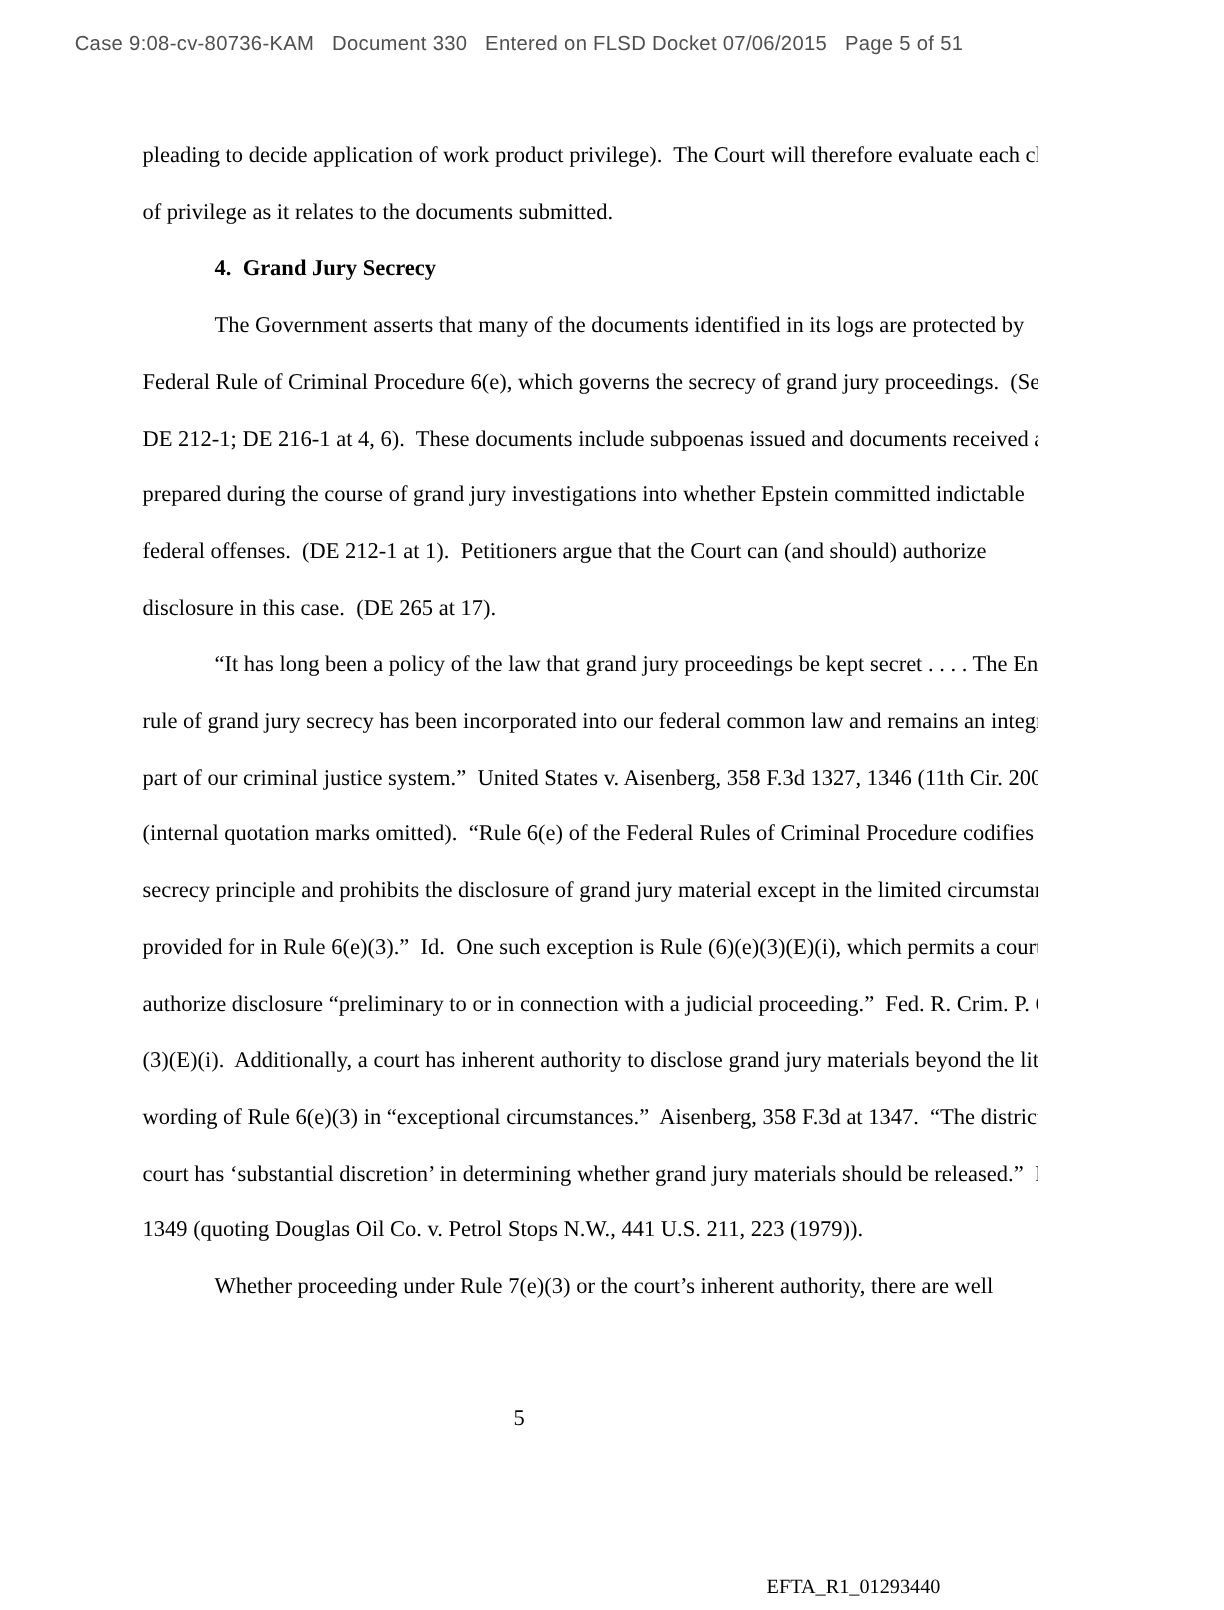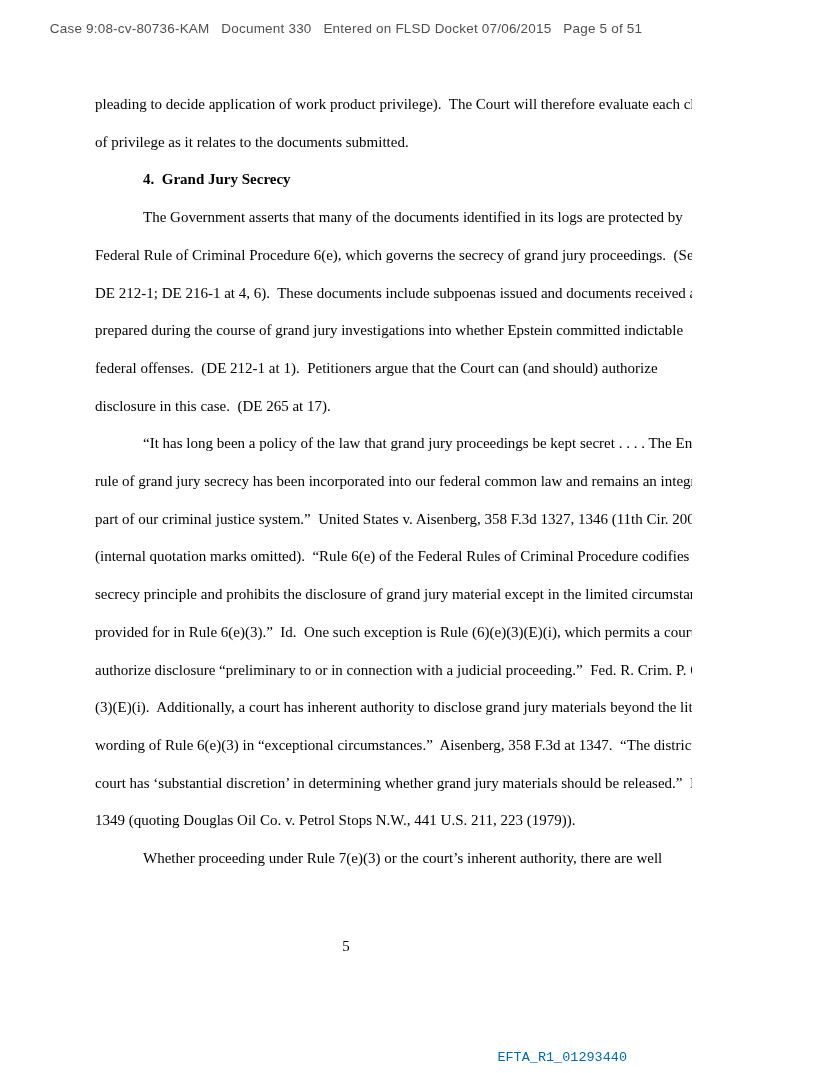--- a/index.html
+++ b/index.html
@@ -55,23 +55,23 @@
     top: 938px;
     left: 0;
     width: 100%;
     text-align: center;
     font-size: 15px;
   }
   .bates-number {
     position: absolute;
     top: 1050px;
     right: 65px;
-    font-family: Liberation Mono, monospace;
+    font-family: Liberation Serif, serif;
     font-size: 13.5px;
-    color: #0369a1;
+    color: #000000;
   }
 </style>
 </head>
 <body>
 
 <div class="page">
   <div class="case-header">Case 9:08-cv-80736-KAM   Document 330   Entered on FLSD Docket 07/06/2015   Page 5 of 51</div>
 
   <div class="doc-body" id="doc-body">
       <p class="para"><span>pleading to decide application of work product privilege).  The Court will therefore evaluate each claim of privilege as it relates to the documents submitted.</span></p>

